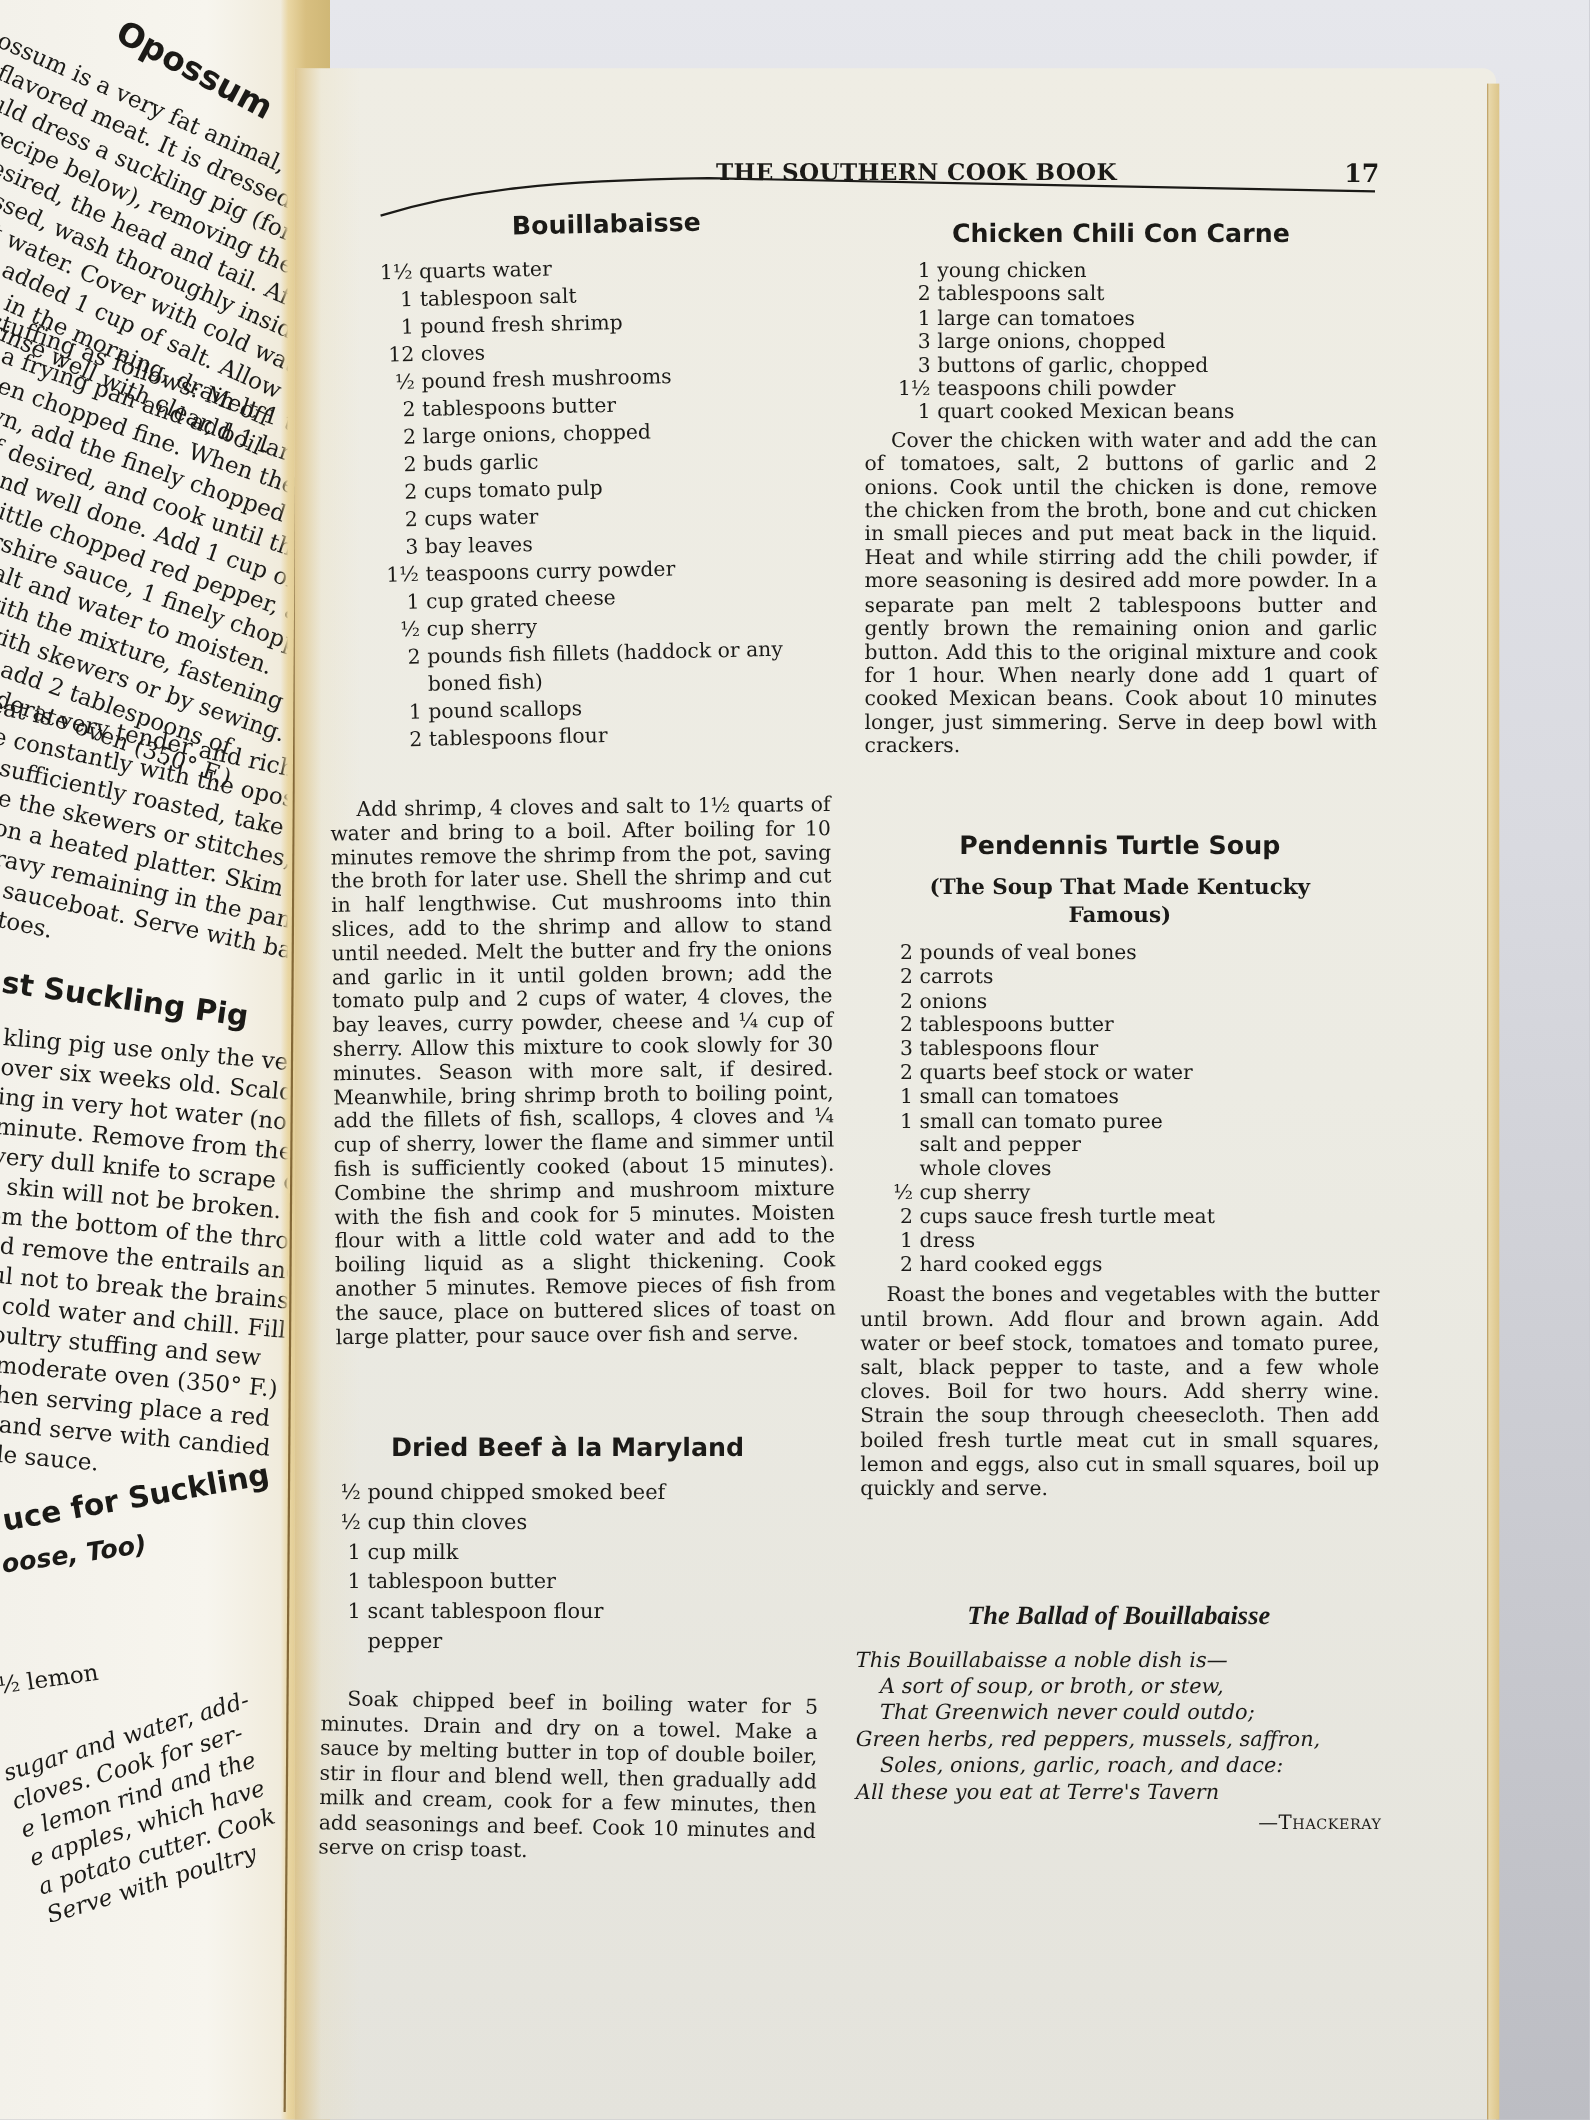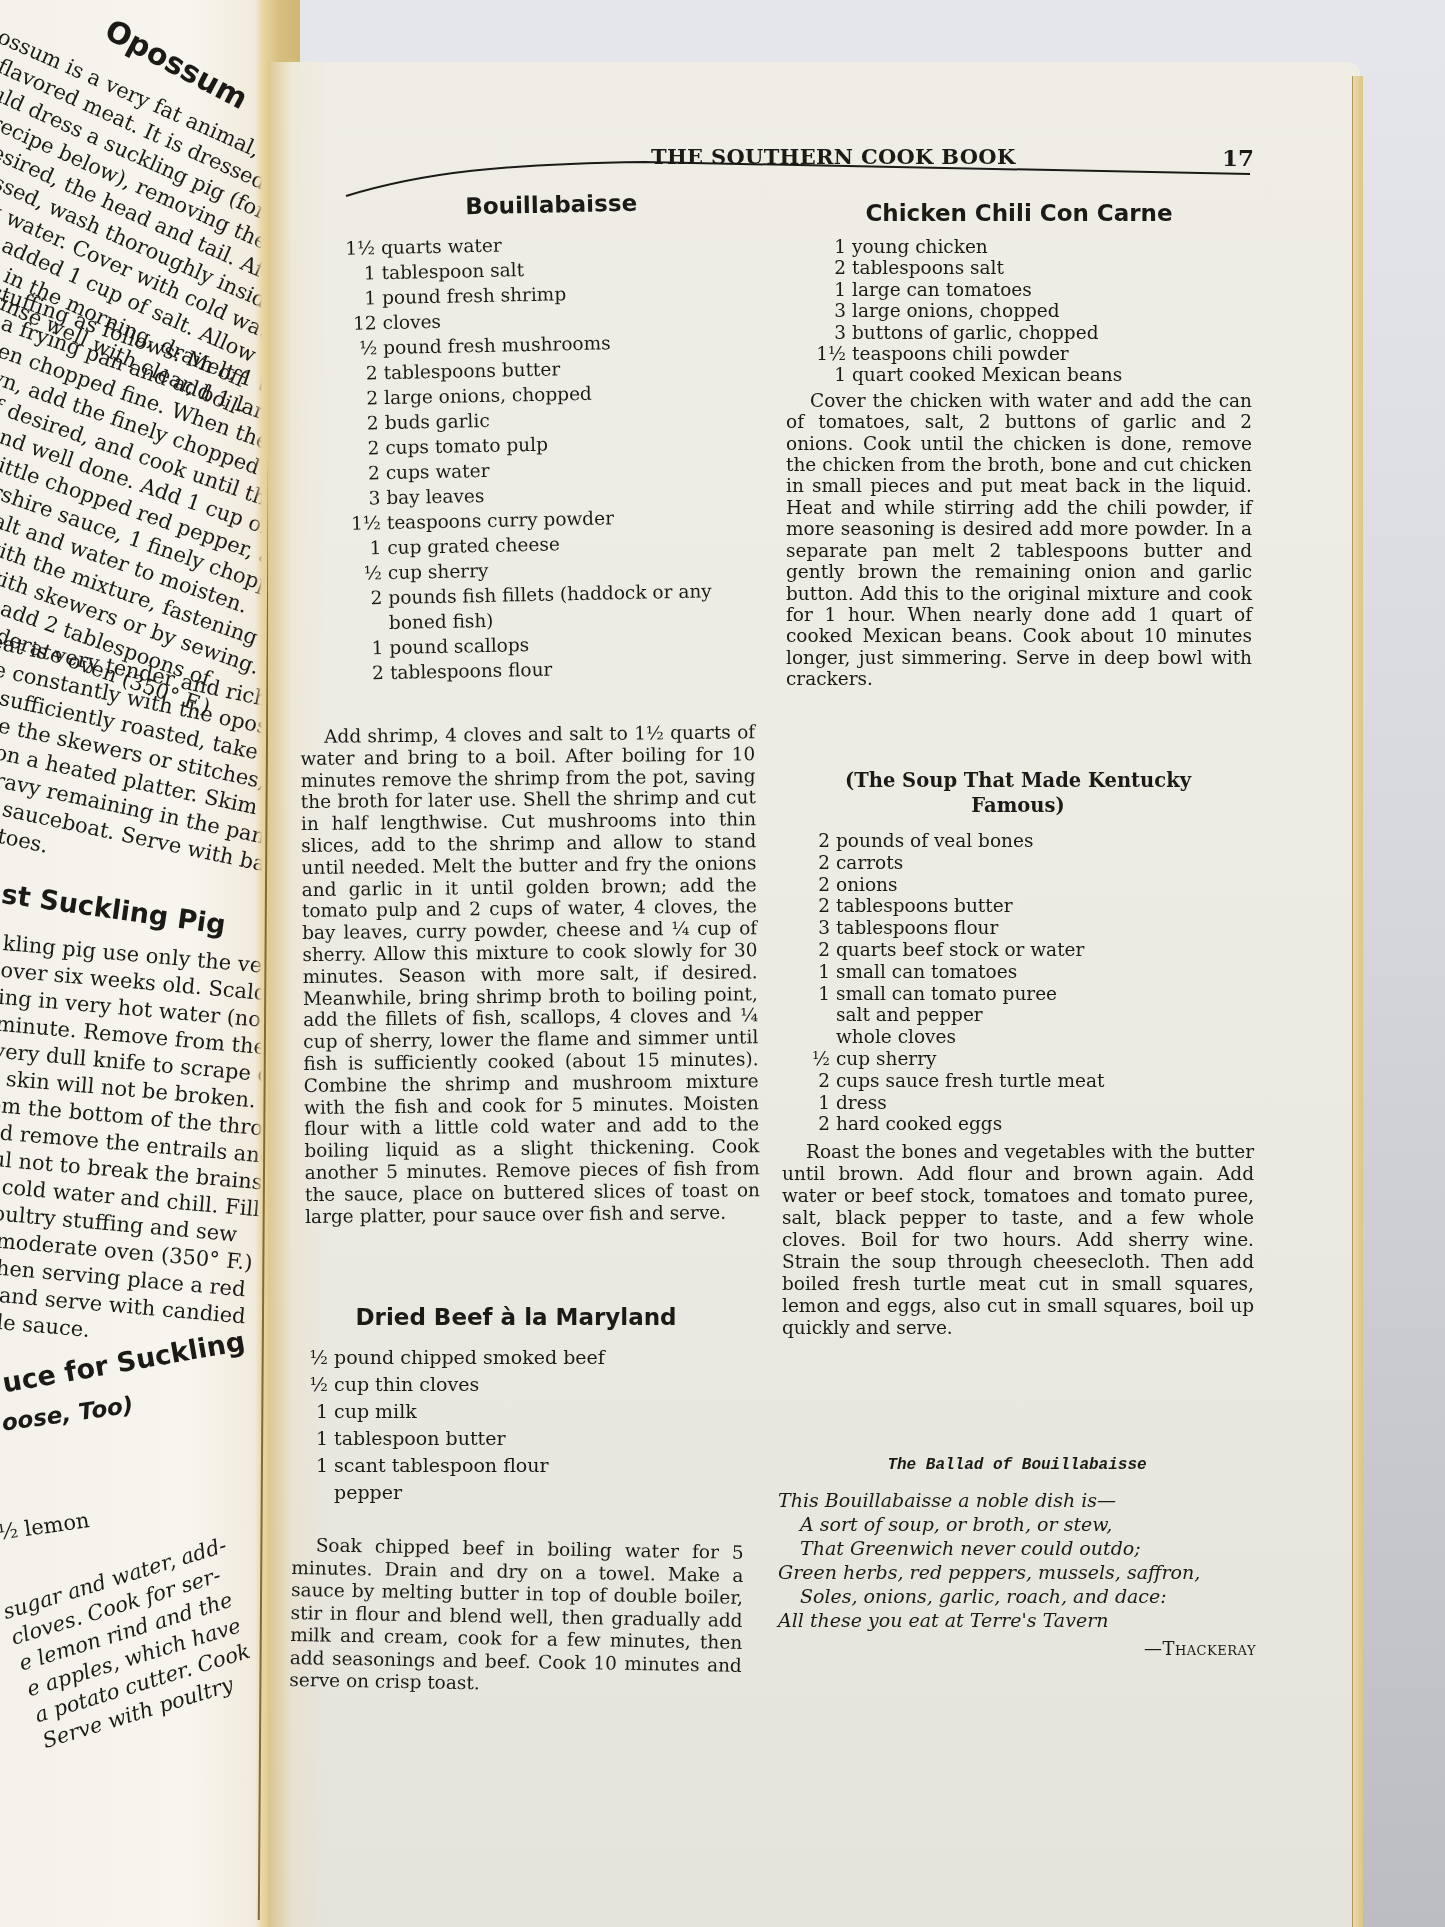--- a/index.html
+++ b/index.html
@@ -65,21 +65,21 @@
   .recipe-title {
     font-family: "DejaVu Sans", sans-serif; font-weight: bold; font-size: 23px;
     text-align: center;
   }
   .ingredients { margin: 0; padding: 0; list-style: none; font-size: 18.5px; line-height: 25px; }
   .ingredients li { display: flex; }
   .qty { display: inline-block; text-align: right; padding-right: 6px; flex: none; }
   .item { flex: 1; }
   .directions { font-size: 18.5px; line-height: 21.8px; text-align: justify; margin: 0; text-indent: 24px; }
   .subtitle { font-weight: bold; font-size: 19.5px; line-height: 25px; text-align: center; }
-  .ballad-title { font-family: Liberation Mono, monospace; font-weight: bold; font-style: italic; font-size: 16px; text-align: center; }
+  .ballad-title { font-family: Liberation Serif, serif; font-weight: bold; font-style: italic; font-size: 24px; text-align: center; }
   .poem { font-style: italic; font-size: 19px; line-height: 24px; margin: 0; }
   .poem div.indent { padding-left: 22px; }
   .attribution { text-align: right; font-size: 18px; font-variant: small-caps; letter-spacing: .5px; }
 </style>
 </head>
 <body>
 
 <div class="bg-gradient"></div>
 
 <div class="left-page">
@@ -303,20 +303,21 @@
       </li>
     <li>
         <span class="qty" style="width:60px;">1</span>
         <span class="item">quart cooked Mexican beans</span>
       </li>
   </ul>
   <p class="directions" style="margin-top:4px; line-height:21.4px;">Cover the chicken with water and add the can of tomatoes, salt, 2 buttons of garlic and 2 onions. Cook until the chicken is done, remove the chicken from the broth, bone and cut chicken in small pieces and put meat back in the liquid. Heat and while stirring add the chili powder, if more seasoning is desired add more powder. In a separate pan melt 2 tablespoons butter and gently brown the remaining onion and garlic button. Add this to the original mixture and cook for 1 hour. When nearly done add 1 quart of cooked Mexican beans. Cook about 10 minutes longer, just simmering. Serve in deep bowl with crackers.</p>
 </div>
 
 <div class="col" style="left:782px; top:756px; width:472px;">
+  <div class="recipe-title">Pendennis Turtle Soup</div>
   <div class="subtitle" style="margin:12px auto 0; width:400px;">(The Soup That Made Kentucky Famous)</div>
   <ul class="ingredients" style="margin-top:12px; line-height:21.8px;">
     <li>
         <span class="qty" style="width:48px;">2</span>
         <span class="item">pounds of veal bones</span>
       </li>
     <li>
         <span class="qty" style="width:48px;">2</span>
         <span class="item">carrots</span>
       </li>

